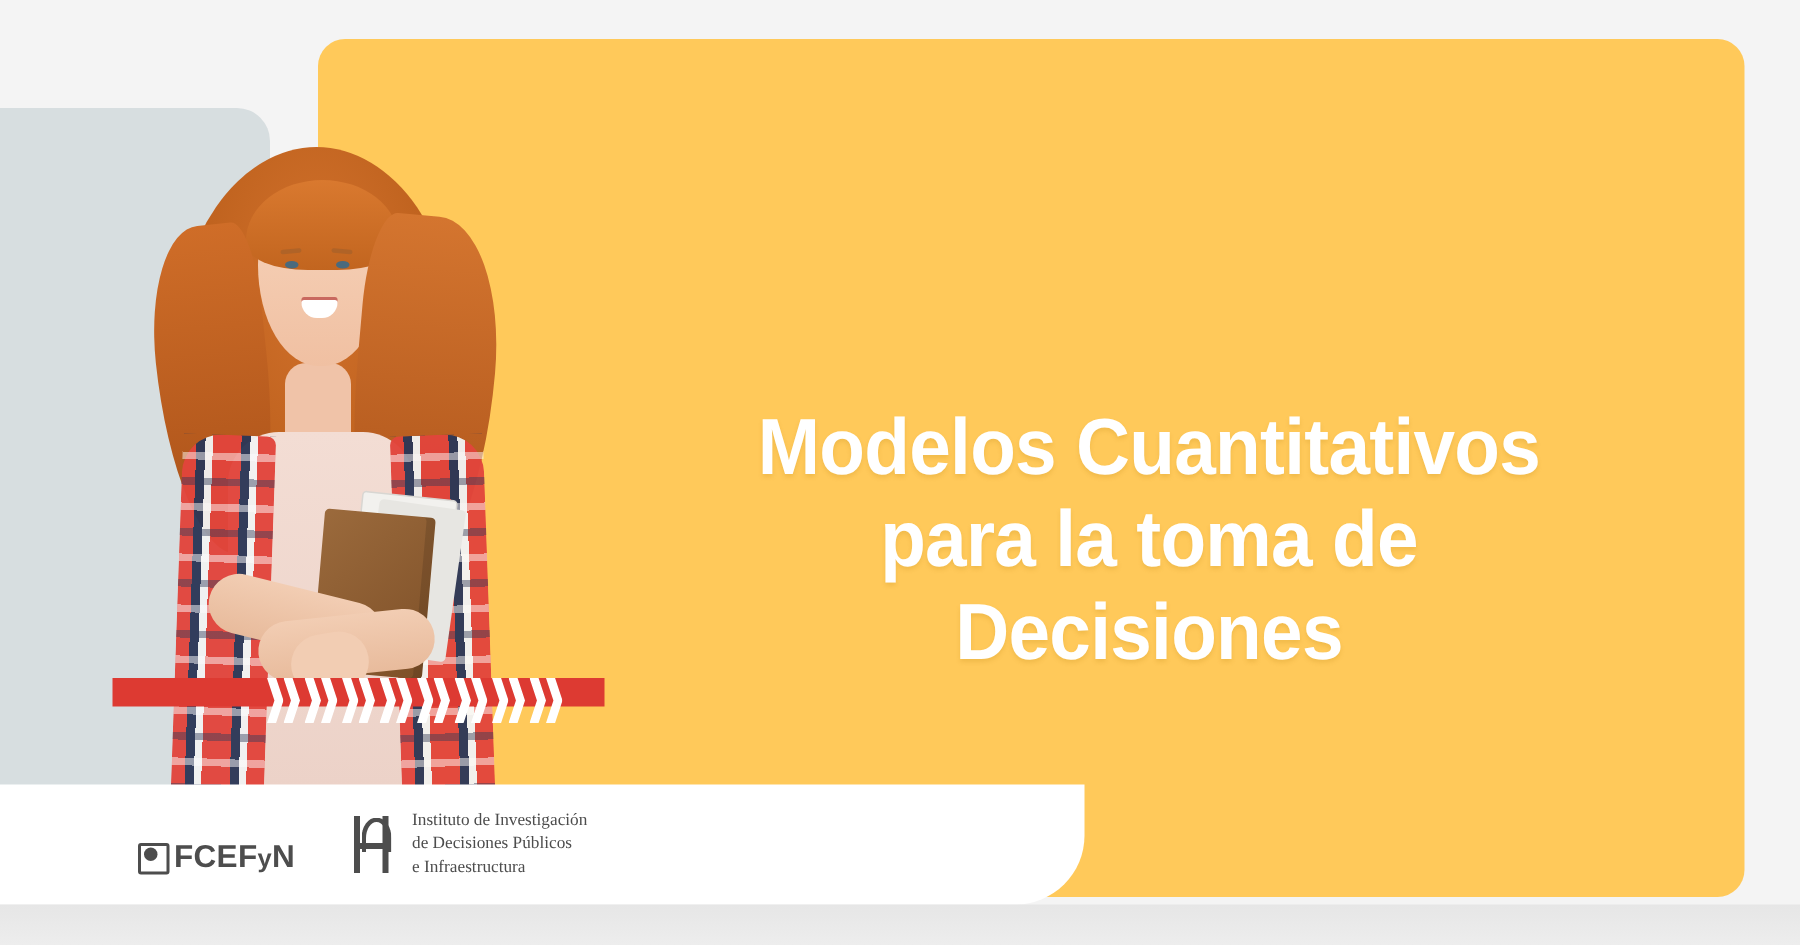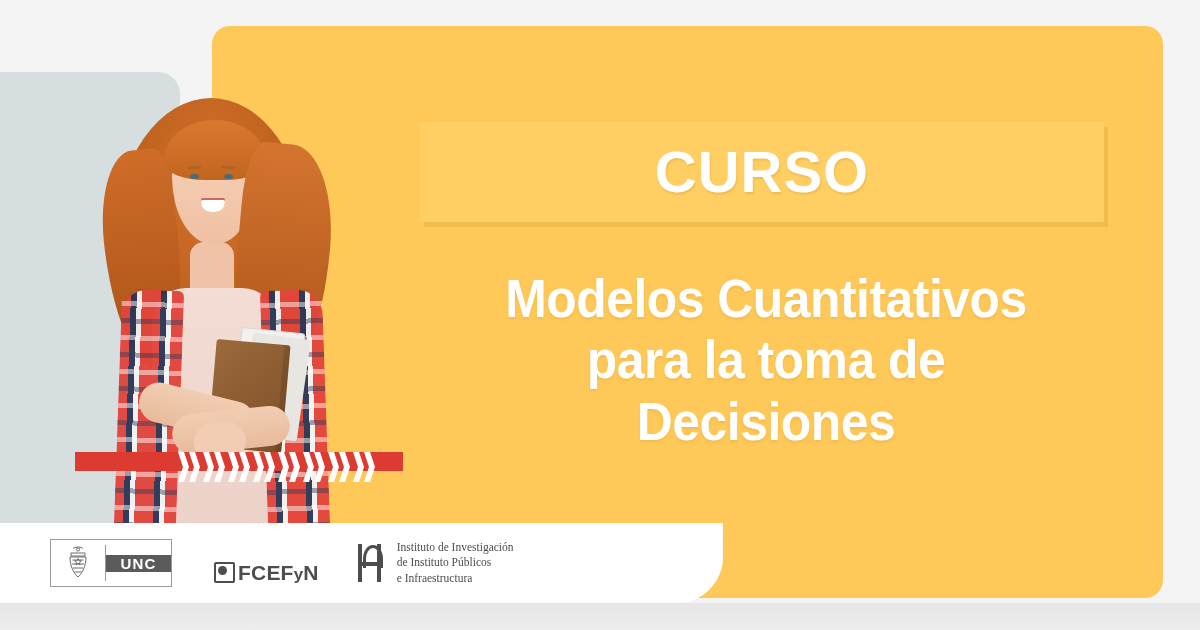--- a/index.html
+++ b/index.html
@@ -277,65 +277,47 @@
       <span class="chev" style="left: 100px;"></span>
       <span class="chev" style="left: 111px;"></span>
       <span class="chev" style="left: 125px;"></span>
       <span class="chev" style="left: 136px;"></span>
       <span class="chev" style="left: 150px;"></span>
       <span class="chev" style="left: 161px;"></span>
       <span class="chev" style="left: 175px;"></span>
       <span class="chev" style="left: 186px;"></span>
     </div>
 
-  <div class="curso-box">
-    <span class="curso-text">CURSO</span>
-  </div>
 
   <div class="title">
     <div>Modelos Cuantitativos</div>
     <div>para la toma de</div>
     <div>Decisiones</div>
   </div>
 
   <div class="footer">
     <div class="logos">
 
-      <div class="logo logo-unc">
-        <div class="unc-crest">
-          <svg width="26" height="36" viewBox="0 0 26 36">
-            <g fill="none" stroke="#6b6b6b" stroke-width="1">
-              <path d="M13 2c-3 0-5 1.5-5 1.5M13 2c3 0 5 1.5 5 1.5"></path>
-              <circle cx="13" cy="4.5" r="1.6"></circle>
-              <path d="M6 8h14v3H6z"></path>
-              <path d="M5 12c0 9 3.5 16 8 20 4.5-4 8-11 8-20z"></path>
-              <path d="M7.5 15h11M7 19h12M8 23h10M9.5 27h7"></path>
-              <path d="M13 13.5l1 2.2 2.3.2-1.8 1.6.6 2.3-2.1-1.3-2.1 1.3.6-2.3-1.8-1.6 2.3-.2z"></path>
-            </g>
-          </svg>
-        </div>
-        <div class="unc-word">UNC</div>
-      </div>
 
       <div class="logo logo-fcefyn">
         <span class="fcefyn-mark"></span>
         <span class="fcefyn-text"><span>FCEF</span><span class="sub">y</span><span>N</span></span>
       </div>
 
 
       <div class="logo logo-ish">
         <span class="ish-mark">
           <span class="bar-v"></span>
           <span class="bar-v2"></span>
           <span class="bar-h"></span>
           <span class="scurve"></span>
         </span>
         <span class="ish-text">
           <div>Instituto de Investigación</div>
-          <div>de Instituto Públicos</div>
+          <div>de Decisiones Públicos</div>
           <div>e Infraestructura</div>
         </span>
       </div>
 
     </div>
   </div>
 
   <div class="bottom-strip"></div>
 </div>
 

